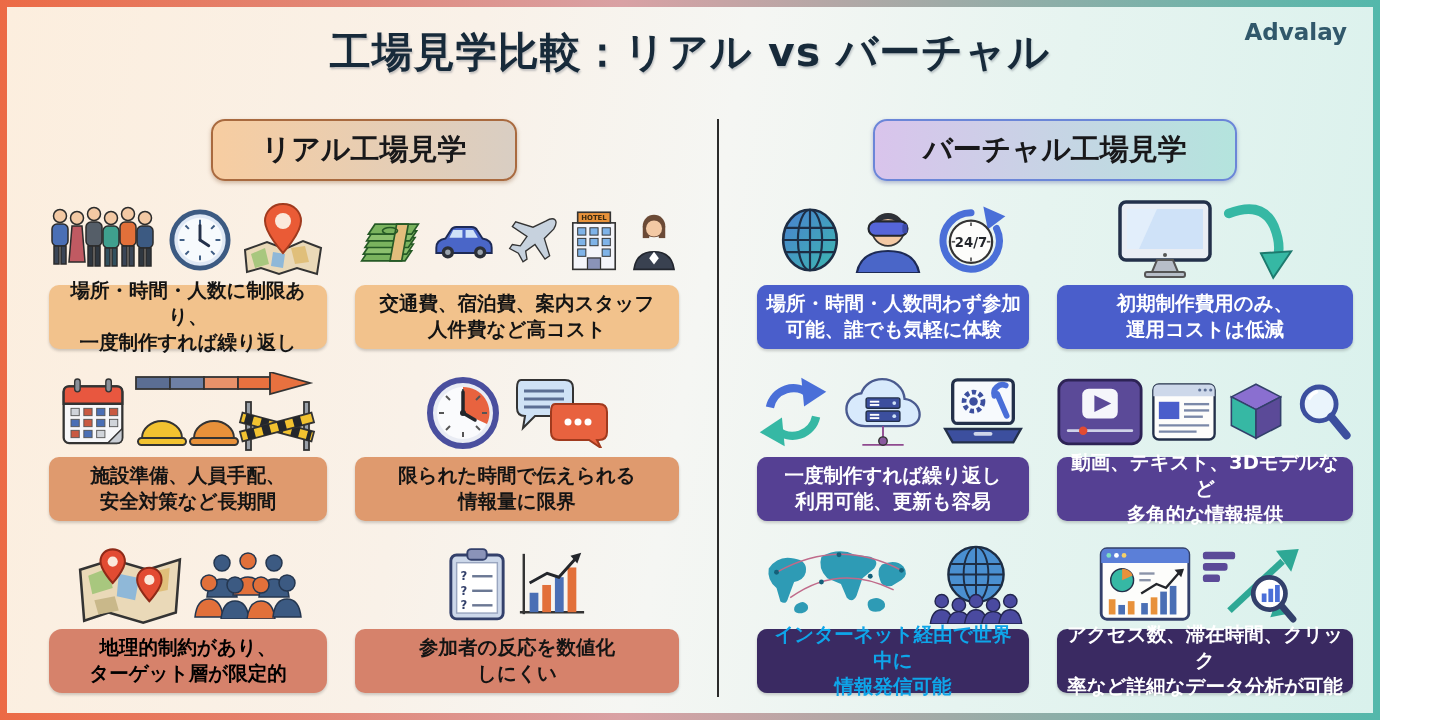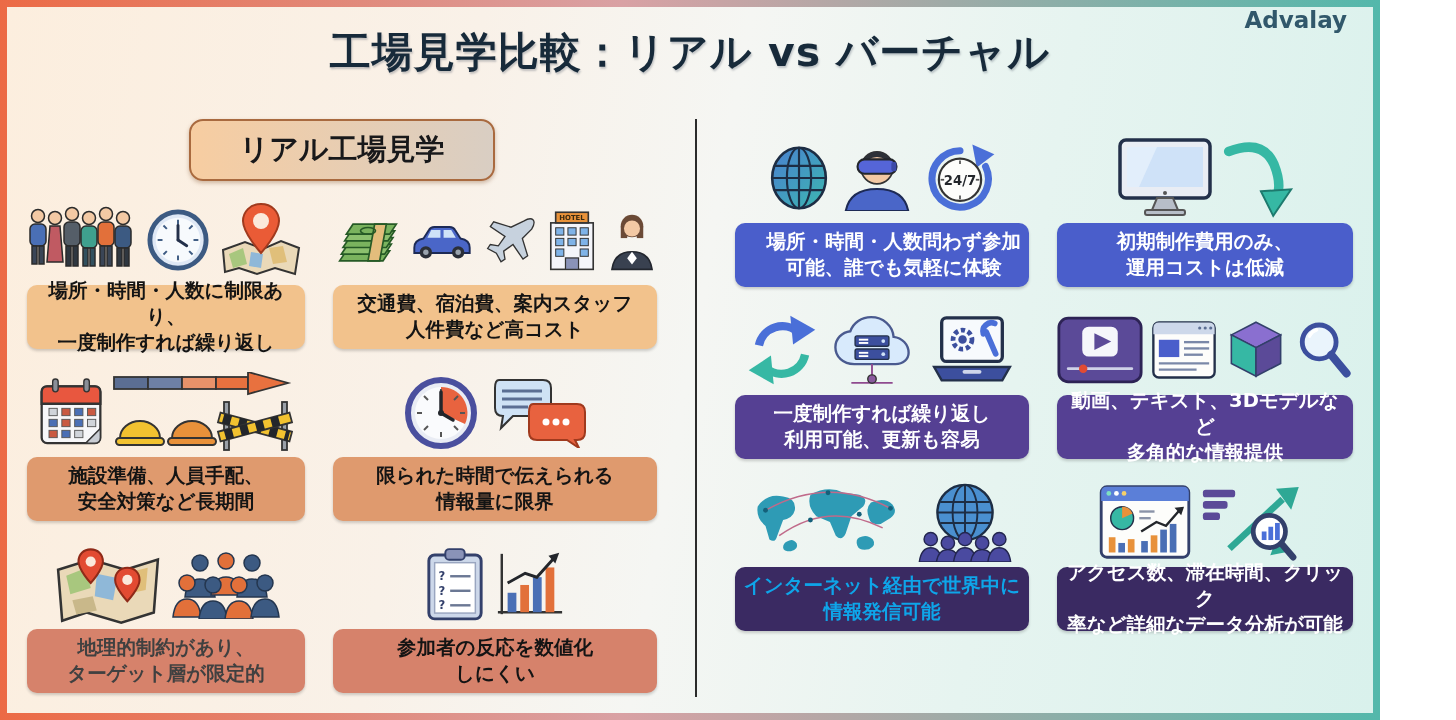--- a/index.html
+++ b/index.html
@@ -4,22 +4,22 @@
 <style>
   html,body{margin:0;padding:0;}
   body{width:1456px;height:720px;overflow:hidden;font-family:"DejaVu Sans","Liberation Sans",sans-serif;}
   .frame{width:1380px;height:720px;box-sizing:border-box;padding:7px;
     background:linear-gradient(90deg,var(--border-left,#ec6a45) 0%,#d9a1a4 45%,var(--border-right,#53b8ab) 100%);}
   .canvas{width:100%;height:100%;box-sizing:border-box;position:relative;overflow:hidden;
     background:linear-gradient(100deg,#fceede 0%,#f9f1e8 32%,#f5f6f3 50%,#e6f4f0 72%,#d9f1ec 100%);}
   .header{position:relative;text-align:center;padding-top:18px;height:88px;}
   .title{margin:0;font-size:41px;font-weight:800;color:var(--title,#172a3a);letter-spacing:1px;
     text-shadow:1px 2px 2px rgba(40,50,70,.25);}
-  .brand{position:absolute;top:0;right:26px;font-size:23px;font-weight:600;color:var(--brand,#31586b);}
-  .content{display:grid;grid-template-columns:1fr 2px 1fr;column-gap:38px;padding:6px 20px 0;}
+  .brand{position:absolute;top:12px;right:26px;font-size:23px;font-weight:600;color:var(--brand,#31586b);}
+  .content{display:grid;grid-template-columns:1fr 2px 1fr;column-gap:38px;padding:6px 42px 0;}
   .divider{width:2px;height:578px;background:var(--divider,#2b2b2b);}
   .half{display:flex;flex-direction:column;}
   .badge{align-self:center;min-width:250px;padding:9px 48px;border-radius:14px;font-size:29px;font-weight:800;
     color:#18181a;text-align:center;box-sizing:border-box;}
   .badge-real{background:linear-gradient(90deg,var(--badge-real-bg1,#f7cda1),var(--badge-real-bg2,#d9cec3));
     border:2.5px solid var(--badge-real-border,#a96a3f);box-shadow:0 2px 4px rgba(120,70,30,.35);}
   .badge-virtual{background:linear-gradient(90deg,var(--badge-virtual-bg1,#d9c4ec),var(--badge-virtual-bg2,#b4e4dd));
     border:2.5px solid var(--badge-virtual-border,#6b86d8);box-shadow:0 2px 4px rgba(60,70,140,.35);}
   .items{display:grid;grid-template-columns:1fr 1fr;column-gap:28px;row-gap:18px;margin-top:14px;}
   .item{display:flex;flex-direction:column;}
@@ -298,21 +298,21 @@
                       <circle cx="41" cy="36" r="8" fill="#3c5a82"></circle>
                       <path d="M27 70 q2-18 14-18 q12 0 14 18 z" fill="#3c5a82"></path>
                       <circle cx="67" cy="36" r="8" fill="#e2703a"></circle>
                       <path d="M53 70 q2-18 14-18 q12 0 14 18 z" fill="#e2703a"></path>
                       <circle cx="93" cy="34" r="8" fill="#3c5a82"></circle>
                       <path d="M79 68 q2-18 14-18 q12 0 14 18 z" fill="#3c5a82"></path>
                     </g>
                   </svg>
                 </span>
               </div>
-            <div class="item-box" style="background: rgb(214, 130, 107); color: #404040;"><span class="item-text">地理的制約があり、
+            <div class="item-box" style="background: rgb(214, 130, 107); color: #000000; border-radius: 13px;"><span class="item-text">地理的制約があり、
 ターゲット層が限定的</span></div>
           </div>
           <div class="item">
             <div class="item-icons">
                 <span class="icon">
                   <svg width="62" height="76" viewBox="0 0 64 78">
                     <rect x="5" y="9" width="54" height="66" rx="6" fill="#cdd8ea" stroke="#33406b" stroke-width="3"></rect>
                     <rect x="11" y="17" width="42" height="52" fill="#fff" stroke="#9aa6c0" stroke-width="1.5"></rect>
                     <rect x="22" y="3" width="20" height="11" rx="4" fill="#8a93b8" stroke="#33406b" stroke-width="2"></rect>
                     <g font-size="12" font-weight="bold" fill="#33406b">
@@ -344,20 +344,21 @@
               </div>
             <div class="item-box" style="background: rgb(214, 130, 107); color: rgb(20, 20, 20);"><span class="item-text">参加者の反応を数値化
 しにくい</span></div>
           </div>
         </div>
       </section>
 
       <div class="divider"></div>
 
       <section class="half">
+        <div class="badge badge-virtual">バーチャル工場見学</div>
         <div class="items">
           <div class="item">
             <div class="item-icons">
                 <span class="icon">
                   <svg width="64" height="68" viewBox="0 0 74 78">
                     <defs>
                       <linearGradient id="ggl1" x1="0" y1="0" x2="1" y2="1">
                         <stop offset="0" stop-color="#4a7fd0"></stop>
                         <stop offset="1" stop-color="#3cb8b0"></stop>
                       </linearGradient>

